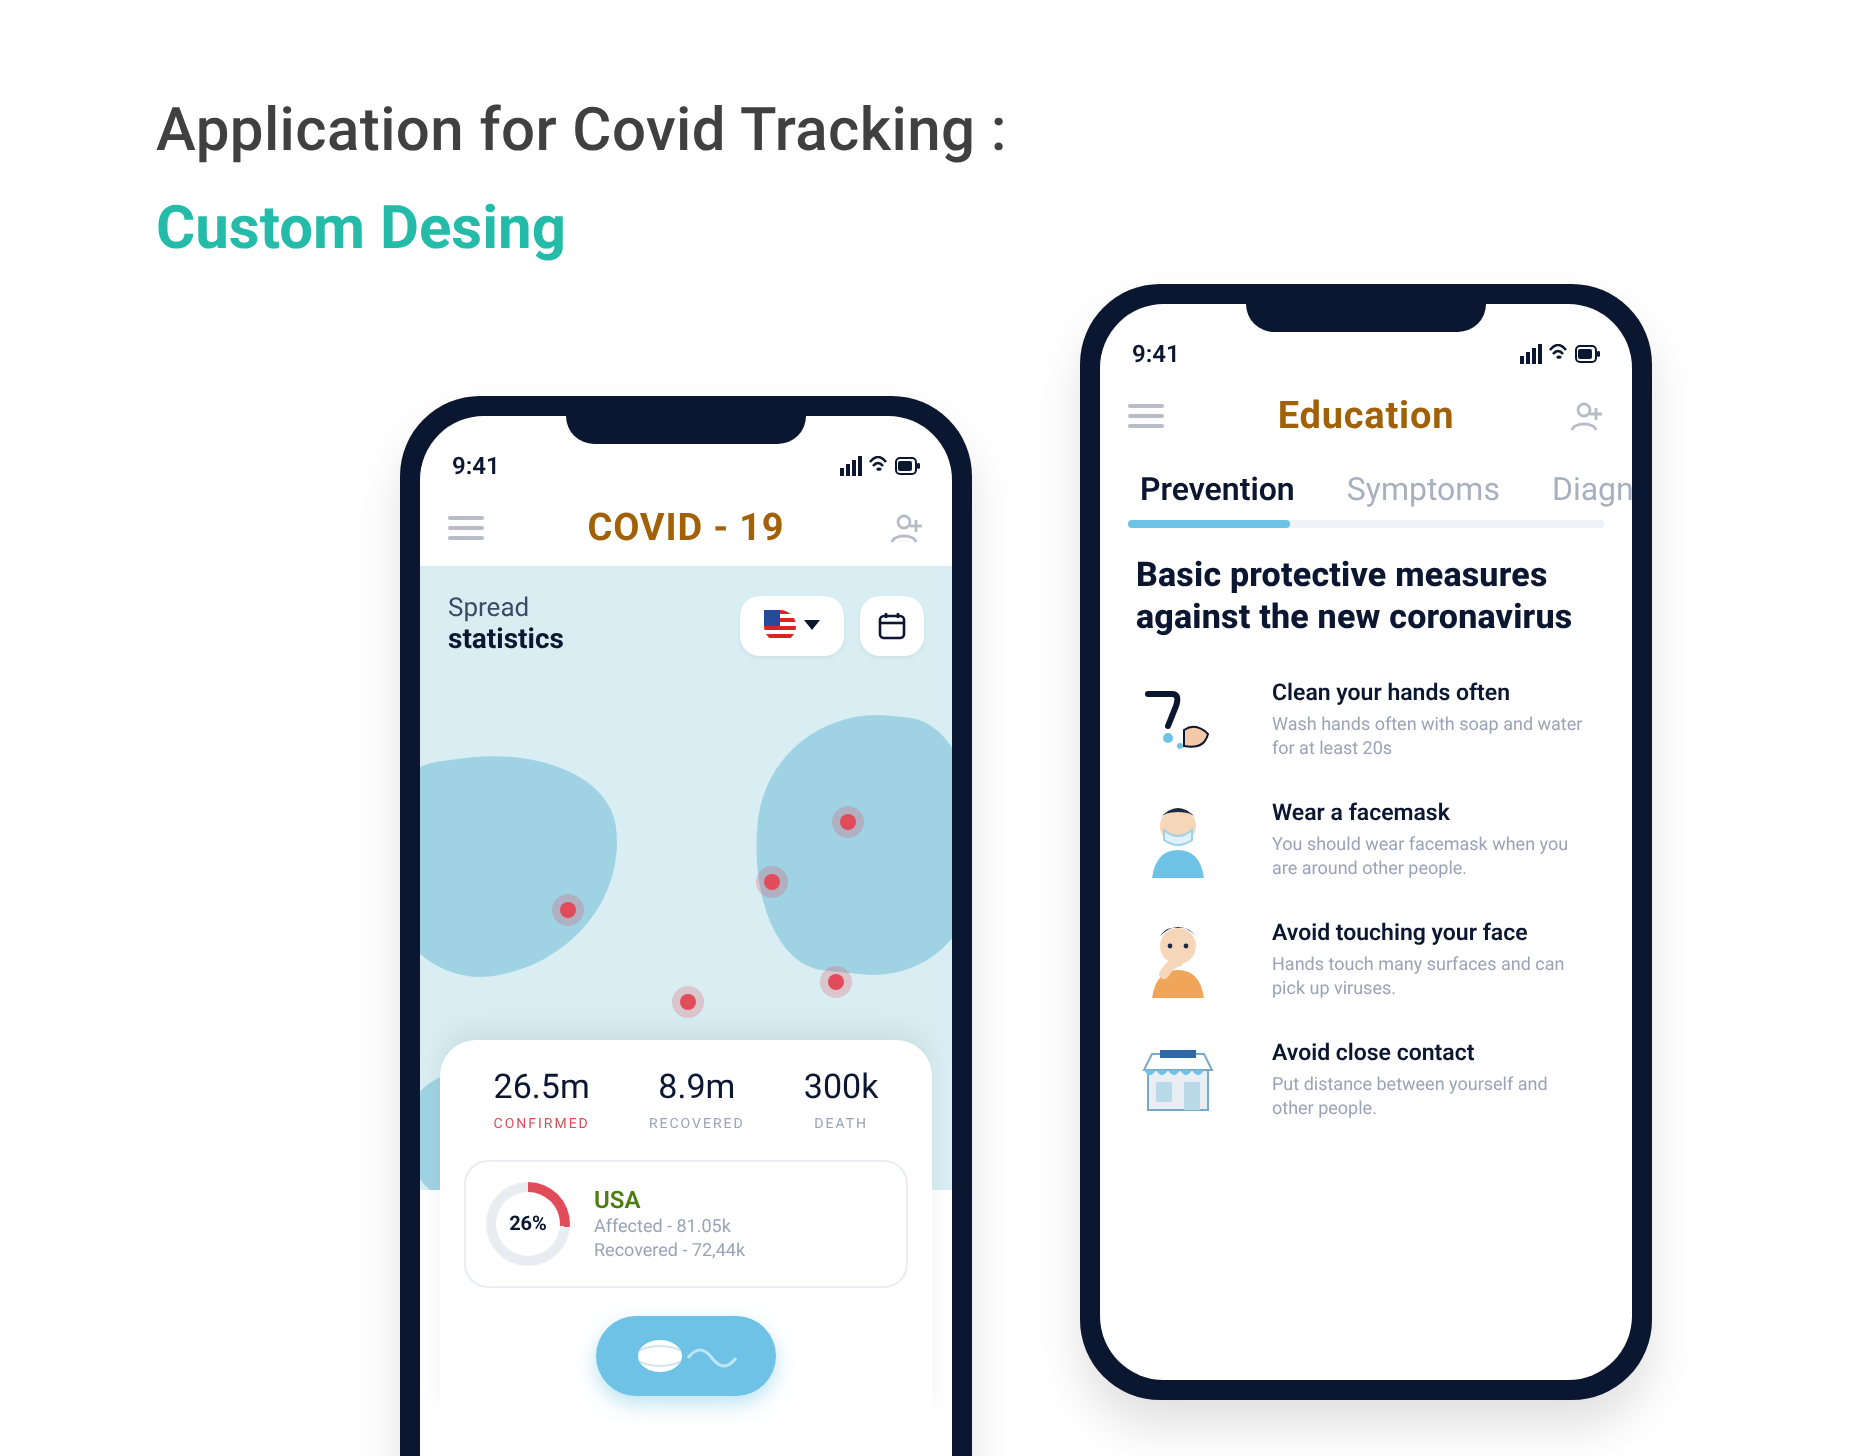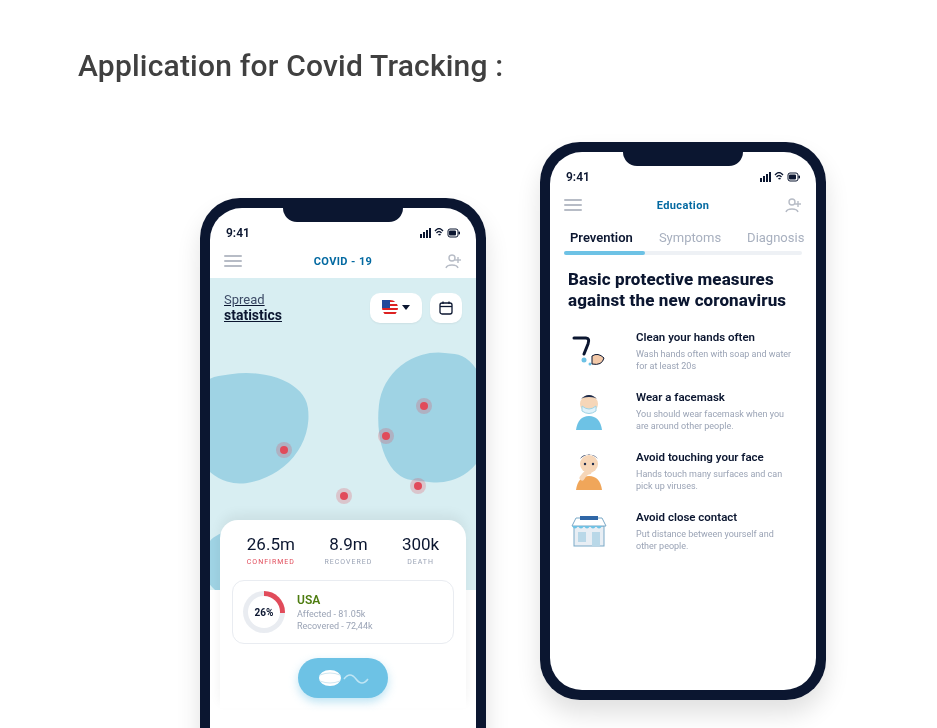--- a/index.html
+++ b/index.html
@@ -46,25 +46,25 @@
   }
   .status-icons svg { display:inline-block; vertical-align: middle; }
 
   
   .app-header {
     display:flex; align-items:center; justify-content:space-between;
     padding: 10px 14px 8px;
   }
   .hamburger { width:18px; height:12px; display:flex; flex-direction:column; justify-content:space-between; }
   .hamburger span { height:2px; background:#b7bcc6; border-radius:1px; }
-  .app-title { font-size:11px; font-weight:700; color:#0369a1; letter-spacing:.4px; }
+  .app-title { font-size:19px; font-weight:700; color:#a16207; letter-spacing:.4px; }
   .user-icon svg { display:block; }
 
   
-  .p1-top { background:#d8eef2; padding: 10px 14px 0; height: 312px; position:relative;text-decoration:underline; }
+  .p1-top { background:#d8eef2; padding: 10px 14px 0; height: 312px; position:relative; }
   .spread-row { display:flex; align-items:center; justify-content:space-between; margin-top:4px; }
   .spread-text span { display:block; font-size:13px; color:#3c4a66; }
   .spread-text .bold { font-weight:700; color:#0b1630; font-size:14px; }
   .pill, .sq {
     background:#fff; border-radius:10px; height:30px;
     display:flex; align-items:center; justify-content:center;
     box-shadow: 0 1px 2px rgba(0,0,0,.06);
   }
   .pill { width:52px; gap:4px; }
   .sq { width:32px; }
@@ -123,21 +123,21 @@
 
   .mask-pill {
     margin: 14px auto 0;
     width:90px; height:40px; border-radius:20px;
     background:#6dc2e5;
     display:flex; align-items:center; justify-content:center;
     box-shadow: 0 4px 10px rgba(109,194,229,.45);
   }
 
   
-  .tabs { display:flex; gap:26px; padding: 8px 20px 6px; font-size:13px; }
+  .tabs { display:flex; gap:26px; padding: 8px 20px 6px; font-size:16px; }
   .tab { color:#a8b0bf; }
   .tab.active { color:#0b1630; font-weight:600; }
   .tab-underline { height:4px; margin: 0 14px; border-radius:3px; background:#eef1f5; position:relative; }
   .tab-underline .seg { position:absolute; left:0; top:0; height:100%; width:34%; background:#6dc2e5; border-radius:3px; }
 
   .p2-body { padding: 14px 18px 8px; }
   .p2-h { font-size:17px; font-weight:800; line-height:1.25; color:#0b1630; letter-spacing:.1px; }
 
   .tip { display:flex; gap:26px; margin-top:18px; align-items:flex-start; }
   .tip .icon { width:42px; height:42px; flex:0 0 42px; display:flex; align-items:center; justify-content:center; }
@@ -146,20 +146,21 @@
 
   
   .icon-hands svg, .icon-mask svg, .icon-face svg, .icon-store svg { display:block; }
 
 </style>
 </head>
 <body>
 
 <div class="title-block">
   <div class="title1">Application for Covid Tracking :</div>
+  <div class="title2">Custom Desing</div>
 </div>
 
 <div class="phone left">
   <div class="notch"></div>
   <div class="screen">
     <div class="status-bar">
       <span>9:41</span>
       <span class="status-icons">
         <svg width="40" height="12" viewBox="0 0 40 12">
           <g fill="#0b1630">

